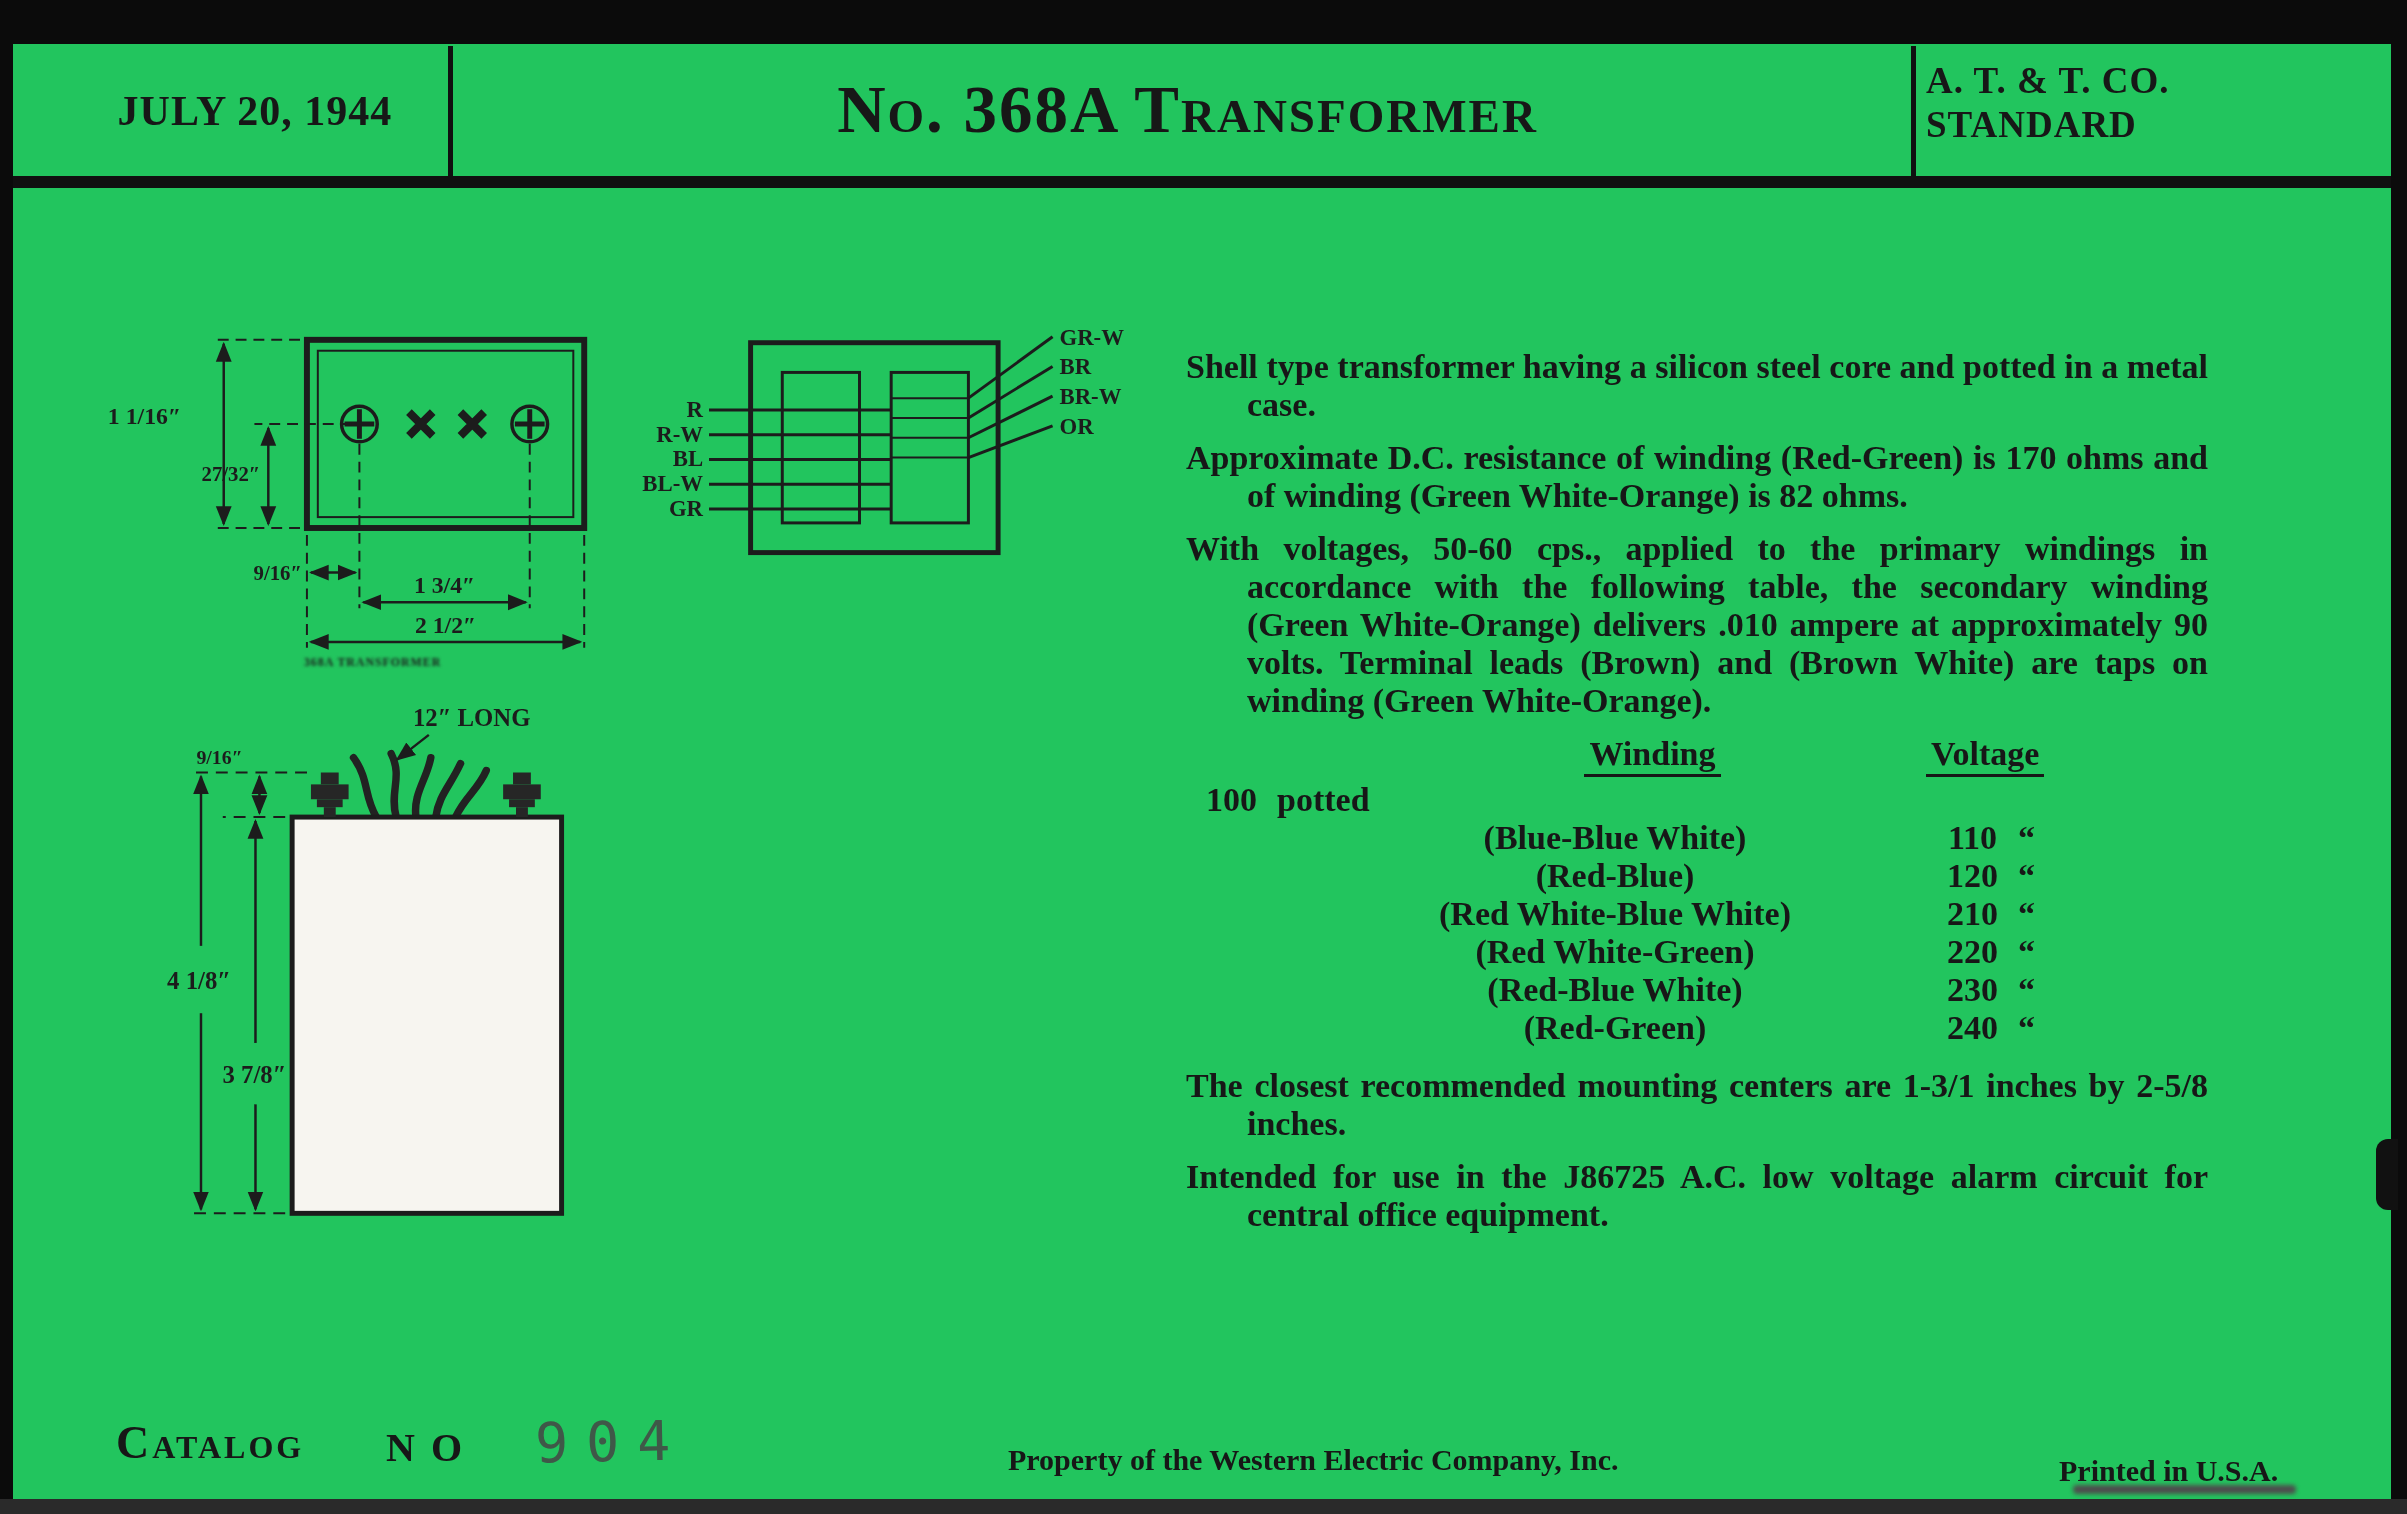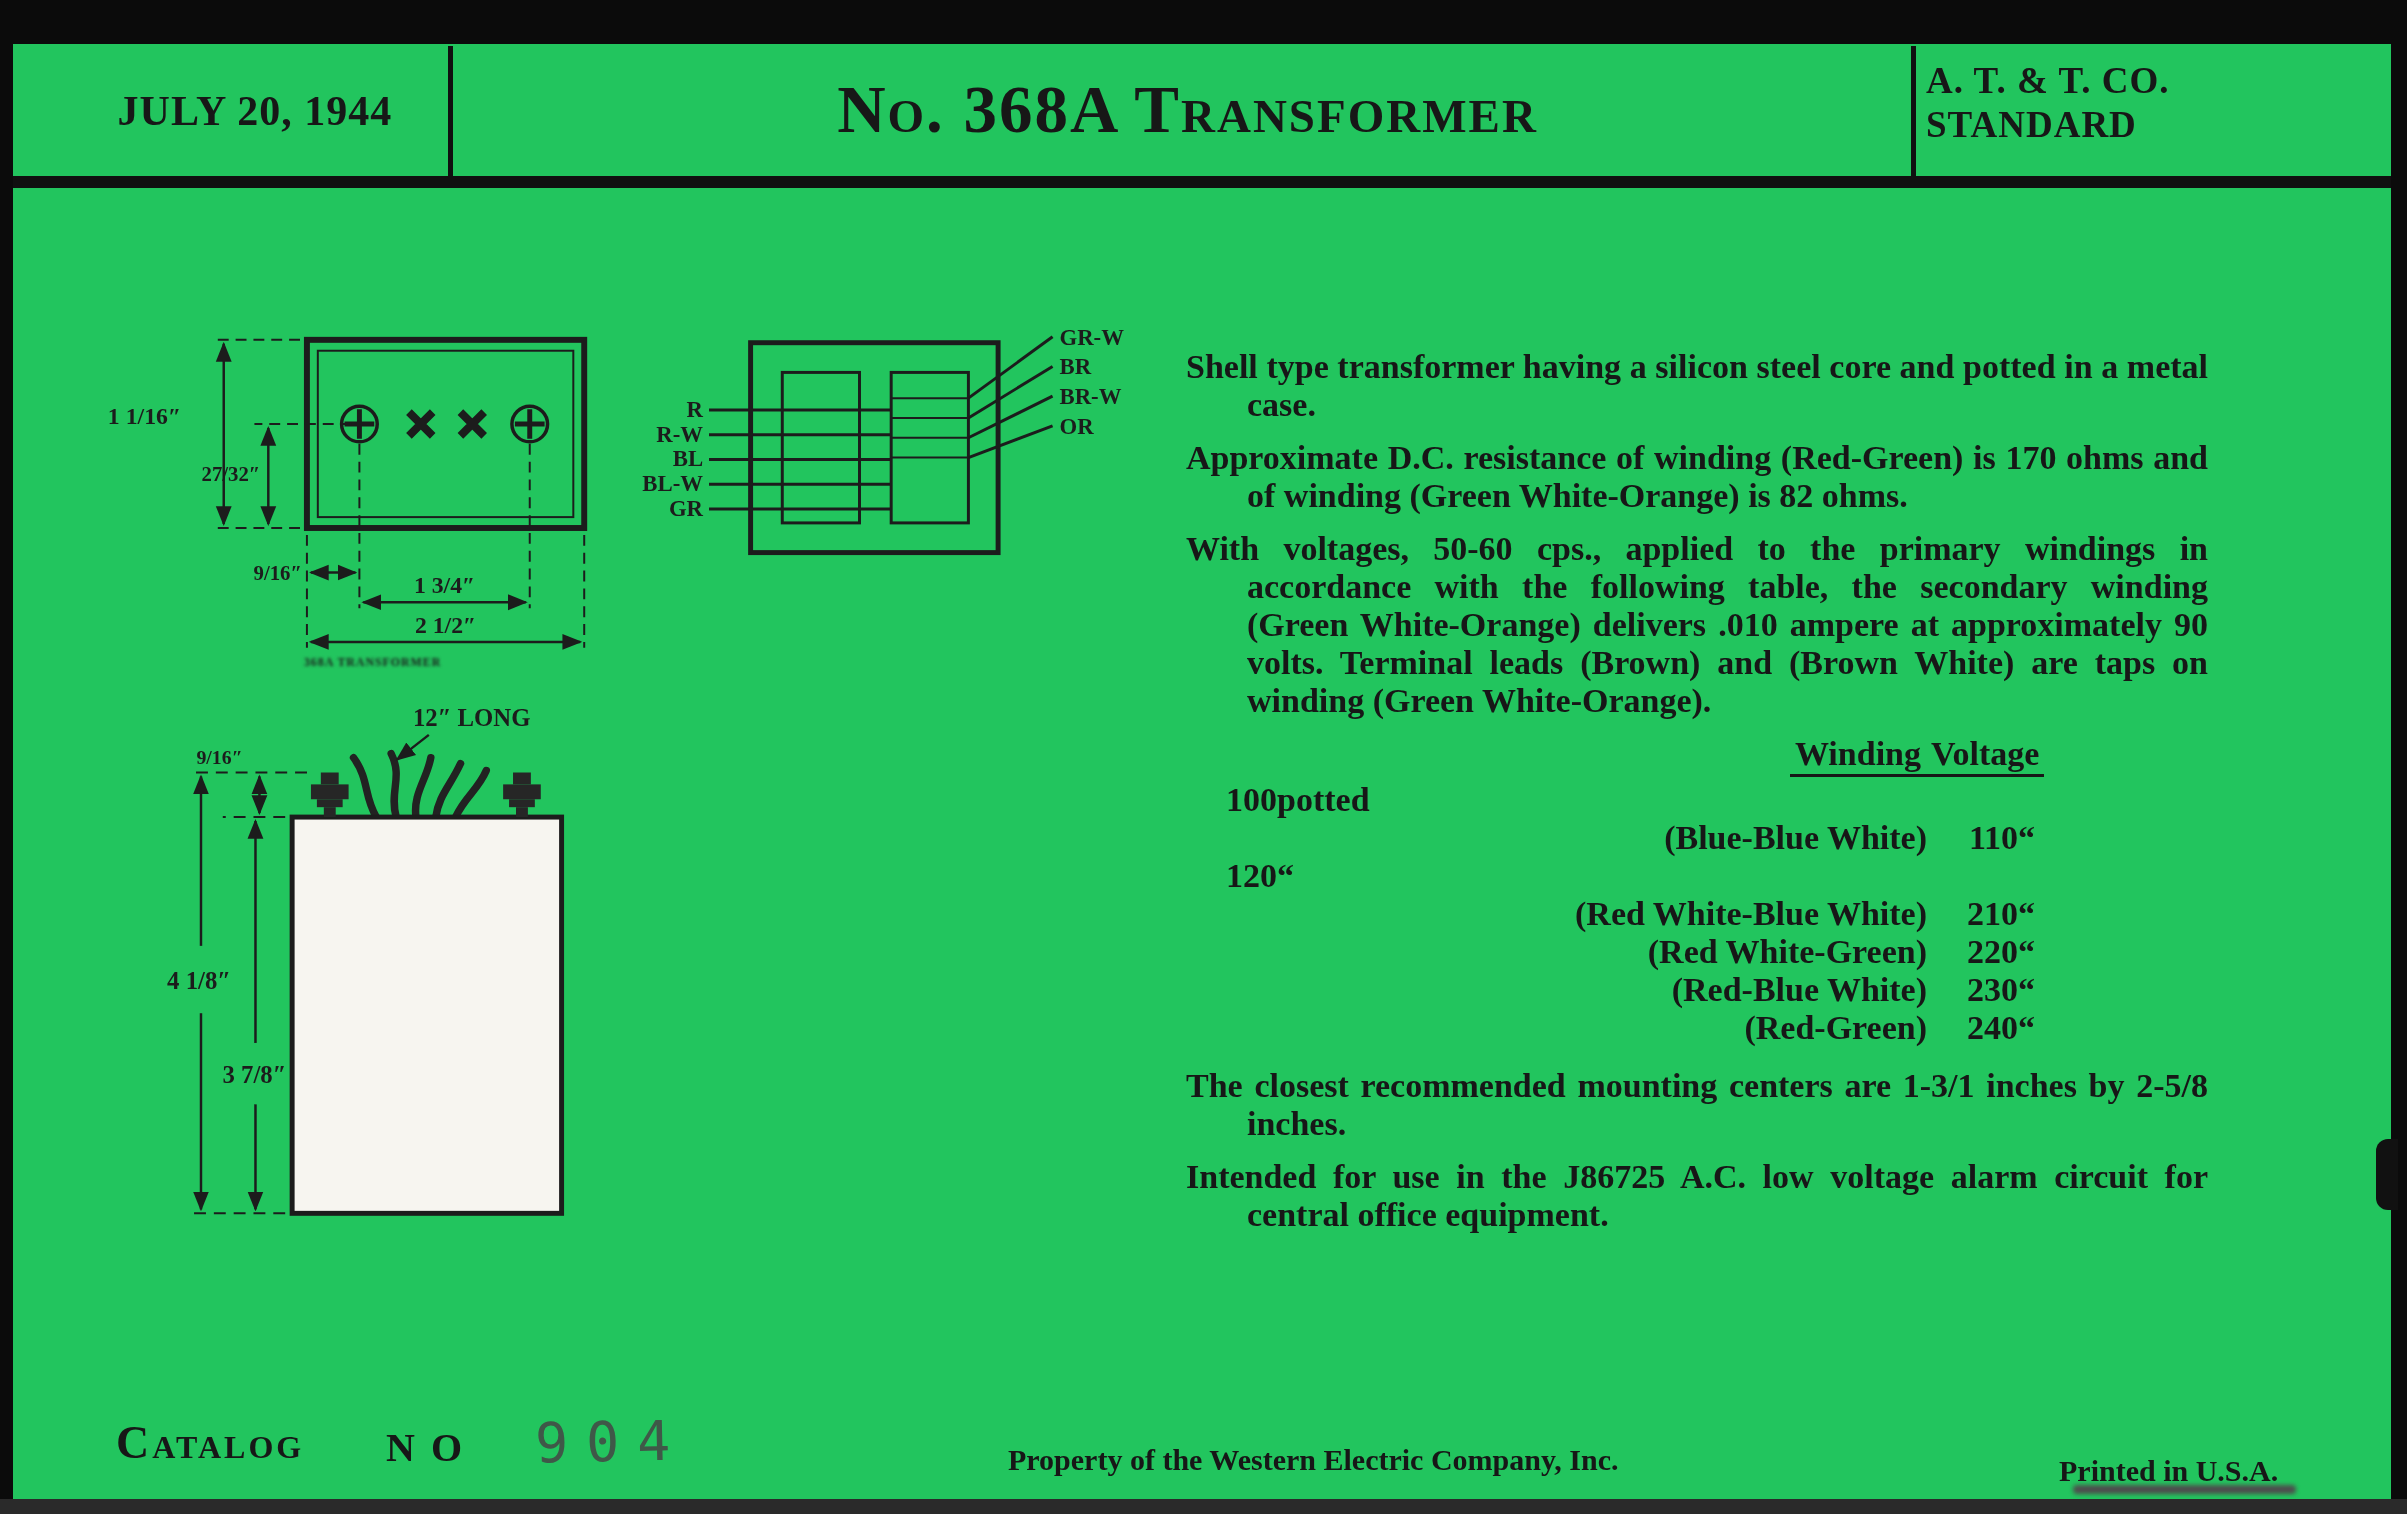--- a/index.html
+++ b/index.html
@@ -29,21 +29,21 @@
   .h-title { position:absolute; left:554px; top:71px; width:1267px; text-align:center;
              font-size:67px; font-weight:bold; font-variant:small-caps; letter-spacing:2px; }
   .h-org { position:absolute; left:1926px; top:59px; width:455px; 
            font-size:37px; font-weight:bold; line-height:44px; letter-spacing:1px; }
 
   
   .text-col { position:absolute; left:1186px; top:348px; width:1022px;
               font-size:34px; font-weight:bold; line-height:38px; text-align:justify; }
   .para { padding-left:61px; text-indent:-61px; margin:0 0 15px 0; }
 
-  .wtable { margin:12px 0 20px 0; text-align:right; }
+  .wtable { margin:12px 0 20px 0; text-align:center; }
   .t-head { display:flex; margin-bottom:8px; }
   .t-c1h { width:547px; margin-left:193px; }
   .ul { border-bottom:3.5px solid #171717; padding:0 5px 2px 5px; }
   .t-row { display:flex; line-height:38px; }
   .t-c1 { width:624px; margin-left:117px; }
   .t-num { width:91px; }
 
   
   .catalog { position:absolute; left:116px; top:1416px; font-size:46px; font-weight:bold;
              font-variant:small-caps; letter-spacing:3px; }
@@ -215,20 +215,21 @@
       <div class="t-row">
         <div class="t-num">100</div>
         <div class="t-unit">potted</div>
       </div>
       <div class="t-row">
         <div class="t-c1">(Blue-Blue White)</div>
         <div class="t-num">110</div>
         <div class="t-unit">“</div>
       </div>
       <div class="t-row">
+        <div class="t-c1">(Red-Blue)</div>
         <div class="t-num">120</div>
         <div class="t-unit">“</div>
       </div>
       <div class="t-row">
         <div class="t-c1">(Red White-Blue White)</div>
         <div class="t-num">210</div>
         <div class="t-unit">“</div>
       </div>
       <div class="t-row">
         <div class="t-c1">(Red White-Green)</div>

